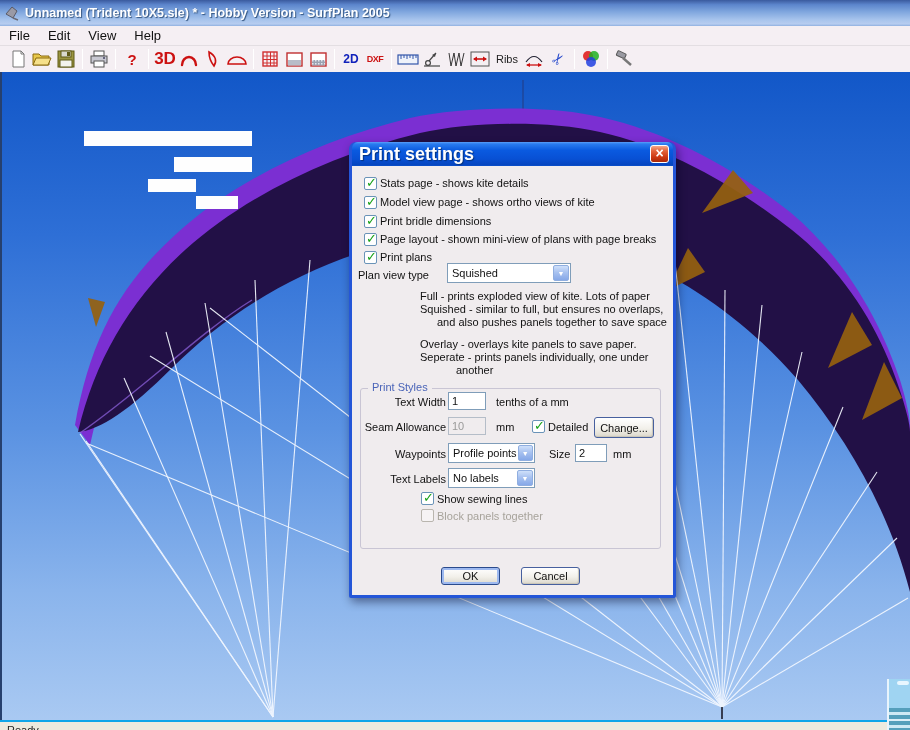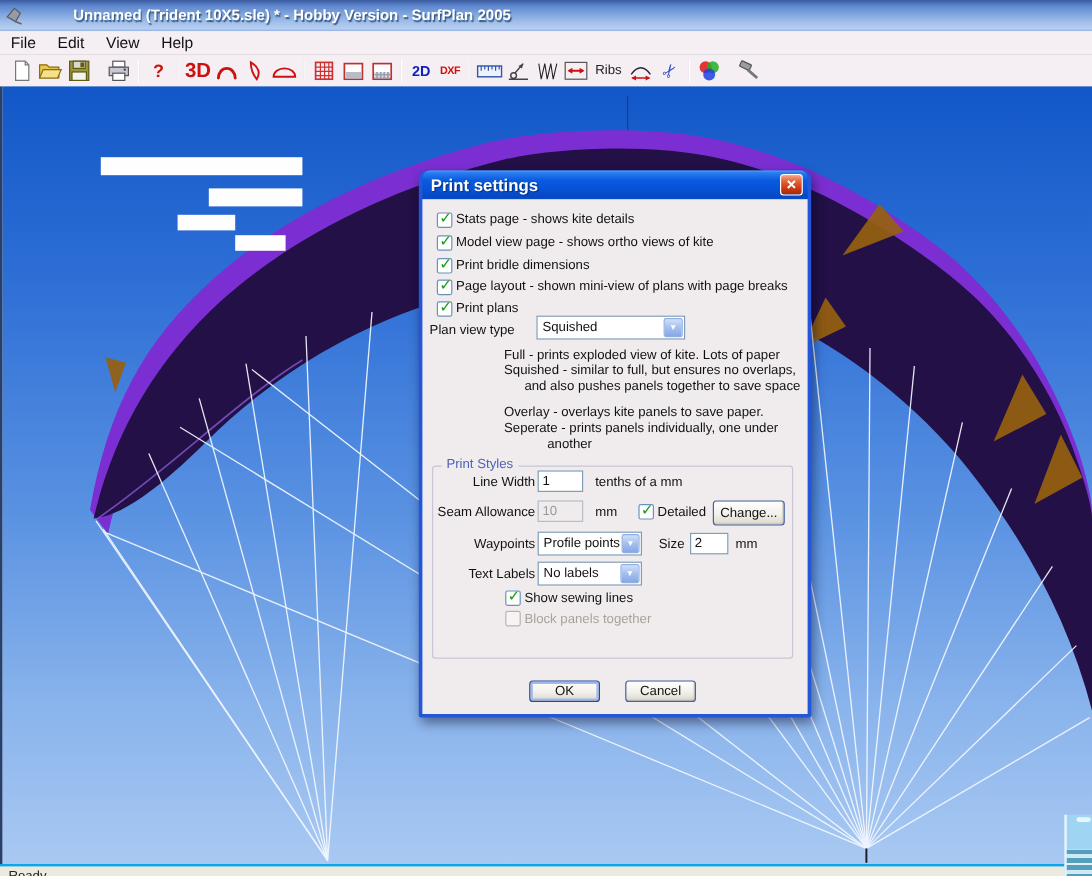--- a/index.html
+++ b/index.html
@@ -2,21 +2,21 @@
 <html><head>
 <meta charset="utf-8">
 <style>
   * { margin:0; padding:0; box-sizing:border-box; }
   html,body { width:910px; height:730px; overflow:hidden; background:#ece9e0;
     font-family:"Liberation Sans", sans-serif; }
 
   
   #titlebar { position:absolute; left:0; top:0; width:910px; height:26px;
     background:linear-gradient(180deg,#3a5a9e 0%,#5c85cc 18%,#7fa6de 45%,#a6c3ec 75%,#b7cdf0 92%,#8fb0e0 100%);
-    display:flex; align-items:center; padding-left:4px;gap:36px; }
+    display:flex; align-items:center; padding-left:4px; }
   #titlebar .title { color:#fff; font-weight:bold; font-size:12.5px; margin-left:5px;
     text-shadow:1px 1px 1px #31537f; white-space:nowrap; }
   #menubar { position:absolute; left:0; top:26px; width:910px; height:20px;
     background:#f5eff3; display:flex; align-items:center; border-bottom:1px solid #e3dee2; }
   #menubar .mi { font-size:13px; color:#111; padding:2px 9px; }
   #toolbar { position:absolute; left:0; top:46px; width:910px; height:26px;
     background:#f5eff3; display:flex; align-items:center; padding-left:6px; }
   .tbtn { width:24px; height:22px; display:flex; align-items:center; justify-content:center; }
   .tsep { width:1px; height:20px; background:#cfc9cd; border-right:1px solid #fff; margin:0 4px; }
   .tlabel-red  { color:#cc1111; font-weight:bold; font-size:17px; }
@@ -45,21 +45,21 @@
   #mini-thumb .stripes { position:absolute; left:0; bottom:0; width:100%; height:22px;
     background:repeating-linear-gradient(180deg,#559fbc 0 4px,#cfe9f5 4px 7px,#559fbc 7px 11px,#dceef8 11px 13px); }
 
   
   #dlg { position:absolute; left:349px; top:142px; width:327px; height:456px;
     background:#2456d8; padding:0 3px 3px; border-radius:7px 7px 2px 2px;
     box-shadow:2px 4px 10px rgba(0,0,30,.45); z-index:20; }
   #dlg-title { height:24px; border-radius:6px 6px 0 0; position:relative;
     background:linear-gradient(180deg,#5ba0f8 0%,#2a7cf0 8%,#0a5ae0 35%,#0850d4 70%,#0646c0 94%,#0a50cc 100%);
     display:flex; align-items:center; }
-  #dlg-title .t { color:#fff; font-weight:bold; font-size:14px; margin-left:7px;
+  #dlg-title .t { color:#fff; font-weight:bold; font-size:18px; margin-left:7px;
     text-shadow:1px 1px 1px #06337e; }
   #dlg-close { position:absolute; right:4px; top:3px; width:19px; height:18px;
     border:1px solid #fff; border-radius:3px; color:#fff; font-weight:bold; font-size:14px;
     line-height:15px; text-align:center;
     background:linear-gradient(180deg,#f4a88a 0%,#e4643c 30%,#cc3812 70%,#a82808 100%); }
   #dlg-body { position:relative; height:429px; background:#f0ecee; font-size:11px; color:#111; }
 
   .cb { position:absolute; width:13px; height:13px; background:#fff;
     border:1px solid #6a93b8; border-radius:2px; }
   .cb.checked::after { content:"\2713"; position:absolute; left:1px; top:-3px;
@@ -355,21 +355,21 @@
       <div>Squished - similar to full, but ensures no overlaps,</div>
       <div class="ind1">and also pushes panels together to save space</div>
       <div class="gap">Overlay - overlays kite panels to save paper.</div>
       <div>Seperate - prints panels individually, one under</div>
       <div class="ind2">another</div>
     </div>
 
     <div id="fs"></div>
     <span id="fs-legend">Print Styles</span>
 
-    <span class="rlbl" style="left:8px;top:230px;width:86px">Line Width</span>
+    <span class="rlbl" style="left:8px;top:230px;width:86px">Text Width</span>
     <input class="field" style="left: 96px; top: 226px; width: 38px; height: 18px;" value="1">
     <span class="lbl" style="left:144px;top:230px">tenths of a mm</span>
 
     <span class="rlbl" style="left:0px;top:255px;width:94px">Seam Allowance</span>
     <input class="field disabled" style="left: 96px; top: 251px; width: 38px; height: 18px;" disabled="" value="10">
     <span class="lbl" style="left:144px;top:255px">mm</span>
     <span class="cb checked" style="left:180px;top:254px"></span>
     <span class="lbl" style="left:196px;top:255px">Detailed</span>
     <button class="xp-btn" style="left:242px;top:251px;width:60px;height:21px">Change...</button>
 

